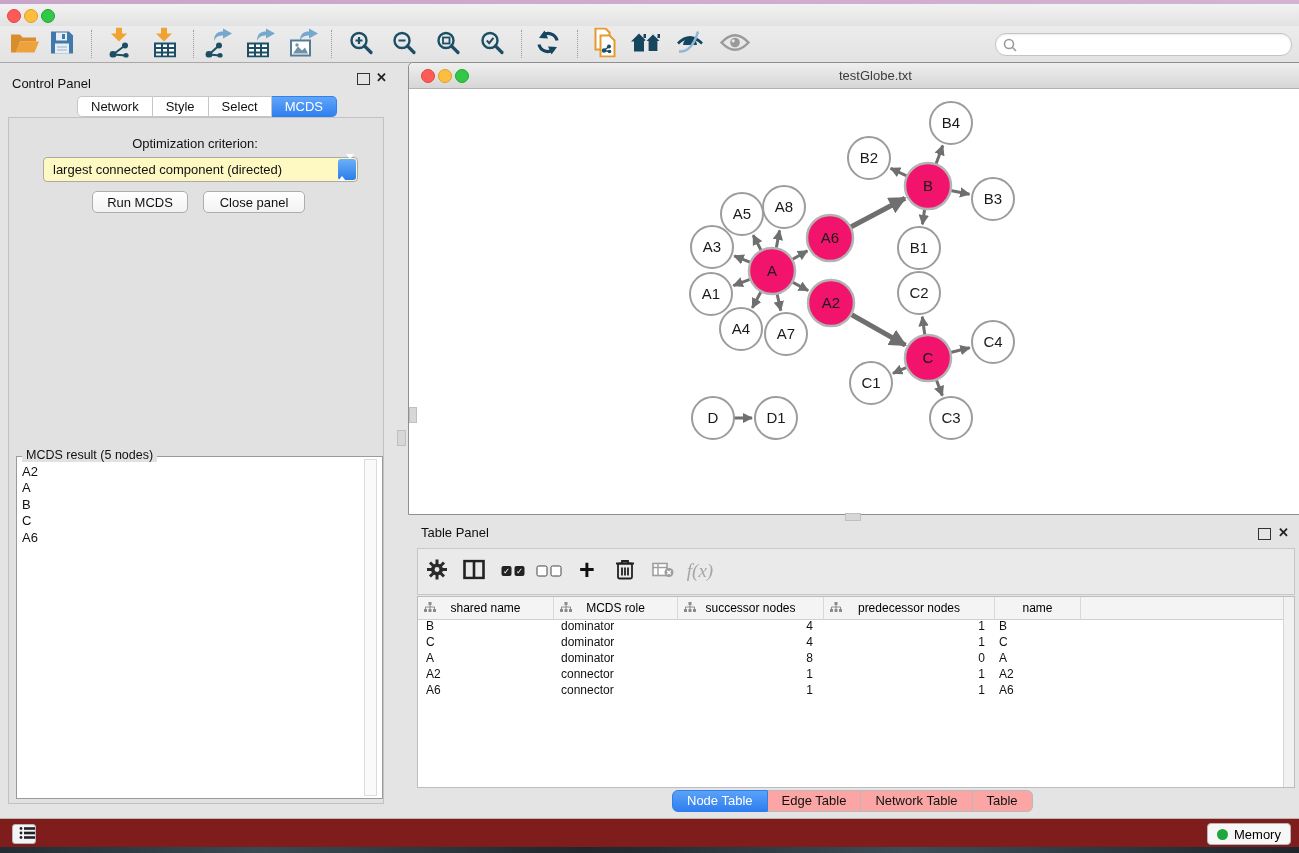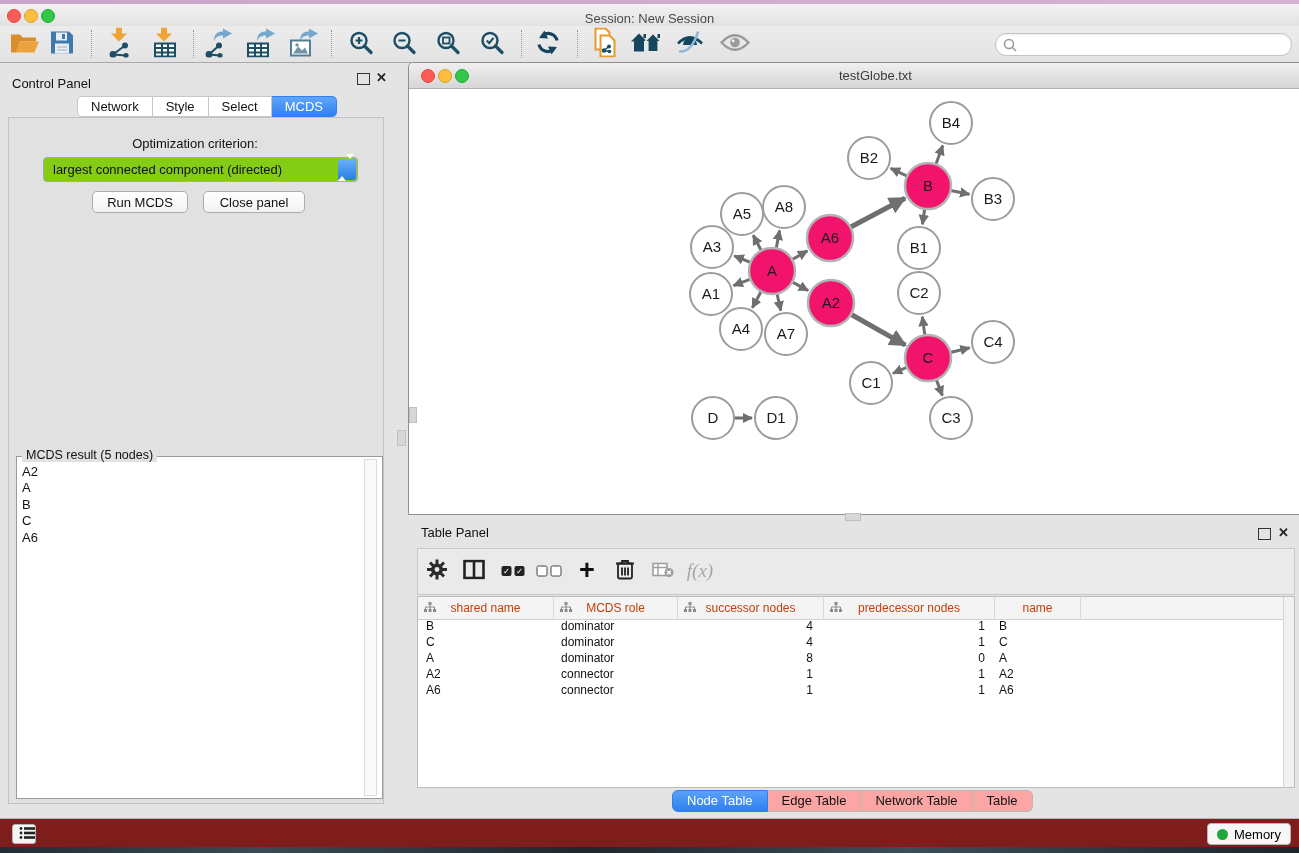--- a/index.html
+++ b/index.html
@@ -28,21 +28,21 @@
   .float-ic{width:11px;height:10px;border:1.5px solid #333;background:transparent;}
   .close-ic{font-size:13px;font-weight:bold;color:#222;line-height:12px;}
   .cp-tabs{left:77px;top:96px;height:21px;display:flex;}
   .cp-tab{height:19px;line-height:19px;padding:0 13px;font-size:13px;background:#fff;border:1px solid #c6c6c6;
           border-left:none;text-align:center;}
   .cp-tab:first-child{border-left:1px solid #c6c6c6;border-radius:5px 0 0 5px;text-align:center;}
   .cp-tab:last-child{border-radius:0 5px 5px 0;text-align:right;}
   .cp-tab.sel{background:linear-gradient(#61a5f8,#2f80f0);color:#fff;border-color:#2f80f0;}
   .cp-body{left:8px;top:117px;width:374px;height:685px;background:#e1e1e1;border:1px solid #c2c2c2;}
   .opt-label{left:8px;top:136px;width:374px;text-align:center;font-size:13px;}
-  .selectbox{left:43px;top:157px;width:313px;height:23px;background:#84cc16;border:1px solid #a9a9a9;border-radius:4px;}
+  .selectbox{left:43px;top:157px;width:313px;height:23px;background:#fef9c3;border:1px solid #a9a9a9;border-radius:4px;}
   .selectbox .val{position:absolute;left:9px;top:4px;font-size:13px;}
   .stepper{position:absolute;right:1px;top:1px;width:18px;height:21px;border-radius:3px;
            background:linear-gradient(#6cb0f8,#2a7de9);}
   .stepper .up{width:0;height:0;border:4px solid transparent;border-bottom:5px solid #fff;margin:2px auto 1px;}
   .stepper .down{width:0;height:0;border:4px solid transparent;border-top:5px solid #fff;margin:1px auto 0;}
   .macbtn{position:absolute;height:22px;background:linear-gradient(#ffffff,#f2f2f2);border:1px solid #adadad;
           border-radius:5px;font-size:13px;font-family:"Liberation Sans",sans-serif;color:#111;}
   .fieldset{left:16px;top:456px;width:365px;height:341px;background:#fff;border:1px solid #9b9b9b;}
   .legend{position:absolute;left:5px;top:-9px;background:#e1e1e1;padding:0 4px;font-size:12.5px;}
   .mcds-list{position:absolute;left:5px;top:7px;font-size:13px;line-height:16.4px;}
@@ -60,21 +60,21 @@
   .tp-toolbar{left:417px;top:548px;width:876px;height:45px;background:#eaeaea;border:1px solid #c8c8c8;}
   .tpbtn{position:absolute;top:22px;transform:translate(-50%,-50%);background:none;border:none;padding:0;}
   .cbpair{display:flex;gap:3px;}
   .cb{width:10px;height:10px;border-radius:2px;}
   .cb.on{background:#222;color:#fff;font-size:8.5px;line-height:10px;text-align:center;}
   .cb.off{background:#fff;border:1.5px solid #444;width:9px;height:9px;}
   .plus-ic{font-size:27px;font-weight:bold;color:#111;line-height:20px;}
   .fx{font-family:"Liberation Serif",serif;font-style:italic;font-size:19px;color:#a6a6a6;}
   .table{left:417px;top:596px;width:876px;height:190px;background:#fff;border:1px solid #bdbdbd;}
   .thead{position:absolute;left:0;top:0;right:11px;height:22px;background:#f4f4f4;border-bottom:1px solid #cfcfcf;display:flex;}
-  .th{position:relative;height:22px;border-right:1px solid #d9d9d9;font-size:12px;color:#c2410c;}
+  .th{position:relative;height:22px;border-right:1px solid #d9d9d9;font-size:12px;color:#000000;}
   .th .lbl{position:absolute;left:0;right:0;top:4px;text-align:center;}
   .th svg{position:absolute;left:6px;top:5px;}
   .tbody{position:absolute;left:0;top:22px;right:11px;}
   .trow{display:flex;height:16px;font-size:12px;}
   .td{overflow:hidden;white-space:nowrap;}
   .tscroll{position:absolute;right:0;top:0;bottom:0;width:10px;background:#f1f1f1;border-left:1px solid #d5d5d5;}
   .bt-tabs{left:672px;top:790px;height:22px;display:flex;}
   .bt-tab{height:20px;line-height:20px;padding:0 14px;font-size:13px;background:#fca5a5;border:1px solid #b9b9b9;border-left:none;}
   .bt-tab:first-child{border-left:1px solid #b9b9b9;border-radius:6px 0 0 6px;}
   .bt-tab:last-child{border-radius:0 6px 6px 0;}
@@ -90,21 +90,20 @@
 </style>
 </head>
 <body>
 
 <div class="abs desktop-top"></div>
 
 <div class="abs titlebar">
   <span class="abs light red" style="left:7px"></span>
   <span class="abs light yellow" style="left:24px"></span>
   <span class="abs light green" style="left:41px"></span>
-  <div class="abs win-title">Session: New Session</div>
 </div>
 
 <div class="abs toolbar">
   <button class="tbtn" style="left:25px">
     <svg width="30" height="22" viewBox="0 0 30 22">
         <path d="M1 3h9l2.5 3H26v4H10L6 21H1Z" fill="#d98e2b"></path>
         <path d="M10 10h19l-4.5 11H5.5Z" fill="#eda33d"></path>
       </svg>
   </button>
   <button class="tbtn" style="left:62px">

